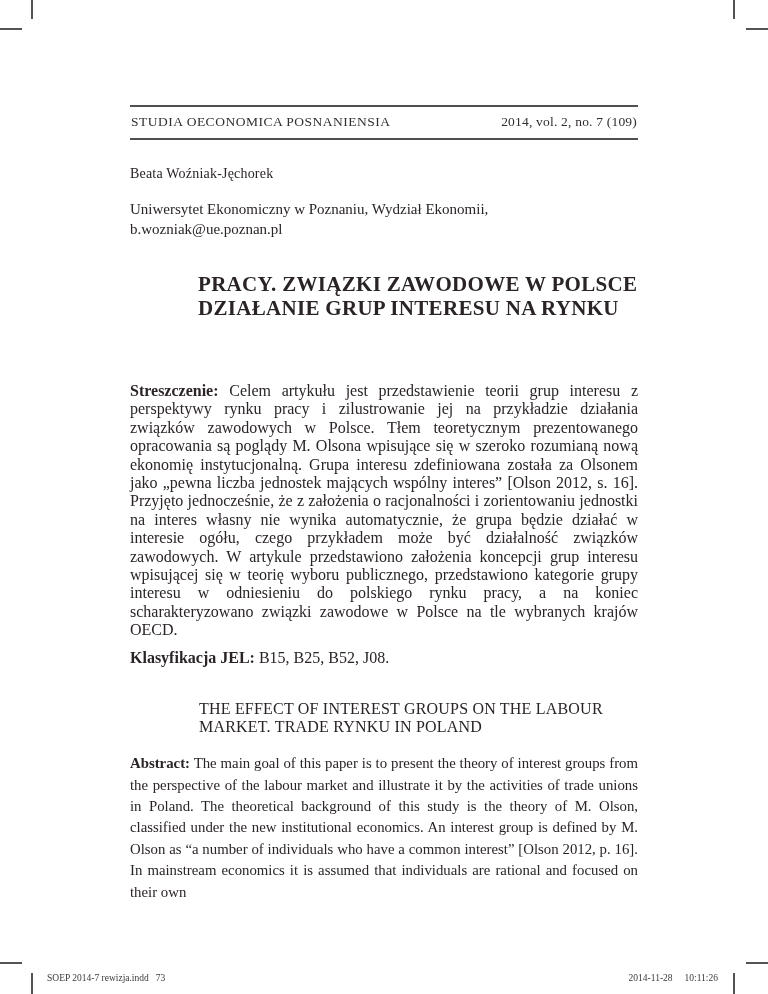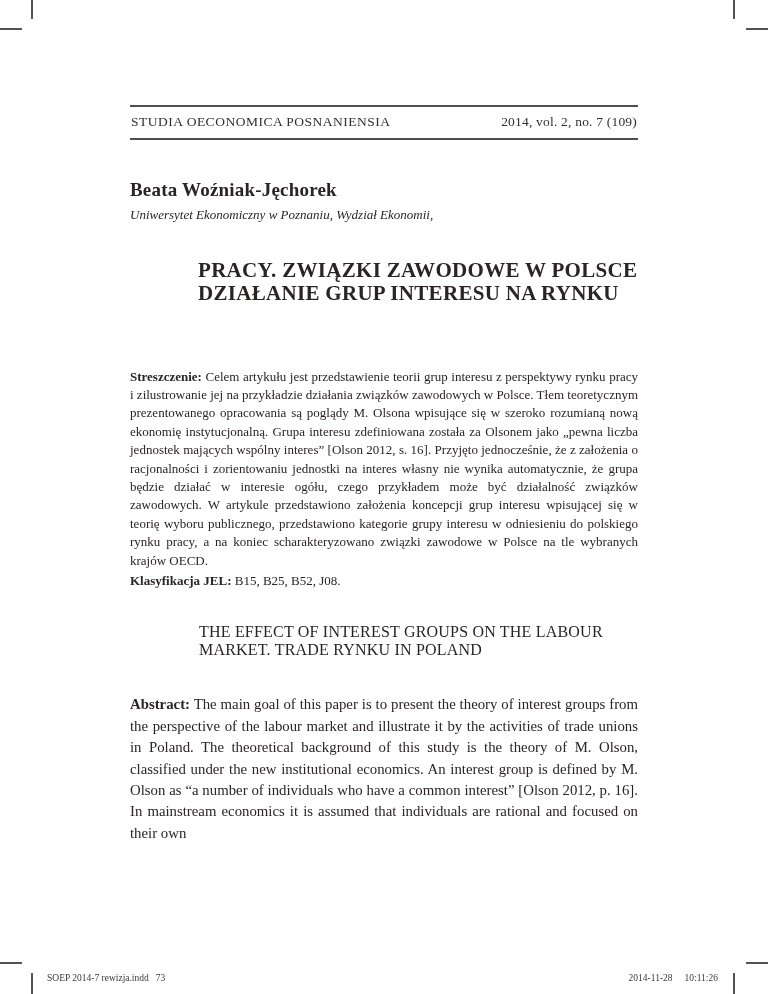--- a/index.html
+++ b/index.html
@@ -40,60 +40,59 @@
     display: flex;
     justify-content: space-between;
     align-items: baseline;
     font-size: 13.5px;
     color: #332e2f;
   }
   .header-band .journal { letter-spacing: 0.5px; }
   .header-band .issue   { letter-spacing: 0.2px; }
 
   .author-name {
-    margin-top: 39px;
-    font-size: 19px;
-    font-weight: bold;
+    margin-top: 26px;
+    font-size: 14px;
+    font-weight: normal;
     letter-spacing: 0.2px;
   }
   .author-lines {
-    margin-top: 4px;
-    font-size: 13px;
+    margin-top: 18px;
+    font-size: 15px;
     line-height: 19.5px;
-    font-style: italic;
   }
 
   .title-pl {
     margin-top: 34px;
     padding-left: 68px;
     font-size: 21px;
     font-weight: bold;
     line-height: 23.5px;
     letter-spacing: 0.3px;
   }
 
   .para {
     margin: 0;
     text-align: justify;
-    font-size: 13px;
+    font-size: 16px;
   }
   .abstract-pl { margin-top: 62px; line-height: 18.4px; }
   .keywords-pl { margin-top: 8px;  line-height: 18.4px; }
-  .jel-line    { margin-top: 2px;  line-height: 18.4px; text-align: left; }
+  .jel-line    { margin-top: 9px;  line-height: 18.4px; text-align: left; }
 
   .title-en {
     margin-top: 33px;
     padding-left: 69px;
     font-size: 16px;
     font-weight: normal;
     line-height: 18px;
     letter-spacing: 0.2px;
   }
 
-  .abstract-en { margin-top: 35px; line-height: 21.4px; font-size: 14.8px; }
+  .abstract-en { margin-top: 17px; line-height: 21.4px; font-size: 14.8px; }
 
   
   .footer-left {
     position: absolute;
     left: 47px;
     top: 973px;
     font-size: 9.5px;
     color: #3c3839;
     white-space: nowrap;
   }
@@ -126,20 +125,21 @@
 <div class="column">
 
   <div class="header-band">
     <span class="journal">STUDIA OECONOMICA POSNANIENSIA</span>
     <span class="issue">2014, vol. 2, no. 7 (109)</span>
   </div>
 
   <div class="author-name">Beata Woźniak-Jęchorek</div>
   <div class="author-lines">
     <div>Uniwersytet Ekonomiczny w Poznaniu, Wydział Ekonomii,</div>
+    <div>b.wozniak@ue.poznan.pl</div>
   </div>
 
   <div class="title-pl">
     <div>PRACY. ZWIĄZKI ZAWODOWE W POLSCE</div>
     <div>DZIAŁANIE GRUP INTERESU NA RYNKU</div>
   </div>
 
   <p class="para abstract-pl"><b>Streszczenie:</b> <span>Celem artykułu jest przedstawienie teorii grup interesu z perspektywy rynku pracy i zilustrowanie jej na przykładzie działania związków zawodowych w Polsce. Tłem teoretycznym prezentowanego opracowania są poglądy M. Olsona wpisujące się w szeroko rozumianą nową ekonomię instytucjonalną. Grupa interesu zdefiniowana została za Olsonem jako „pewna liczba jednostek mających wspólny interes” [Olson 2012, s. 16]. Przyjęto jednocześnie, że z założenia o racjonalności i zorientowaniu jednostki na interes własny nie wynika automatycznie, że grupa będzie działać w interesie ogółu, czego przykładem może być działalność związków zawodowych. W artykule przedstawiono założenia koncepcji grup interesu wpisującej się w teorię wyboru publicznego, przedstawiono kategorie grupy interesu w odniesieniu do polskiego rynku pracy, a na koniec scharakteryzowano związki zawodowe w Polsce na tle wybranych krajów OECD.</span></p>
 
 

